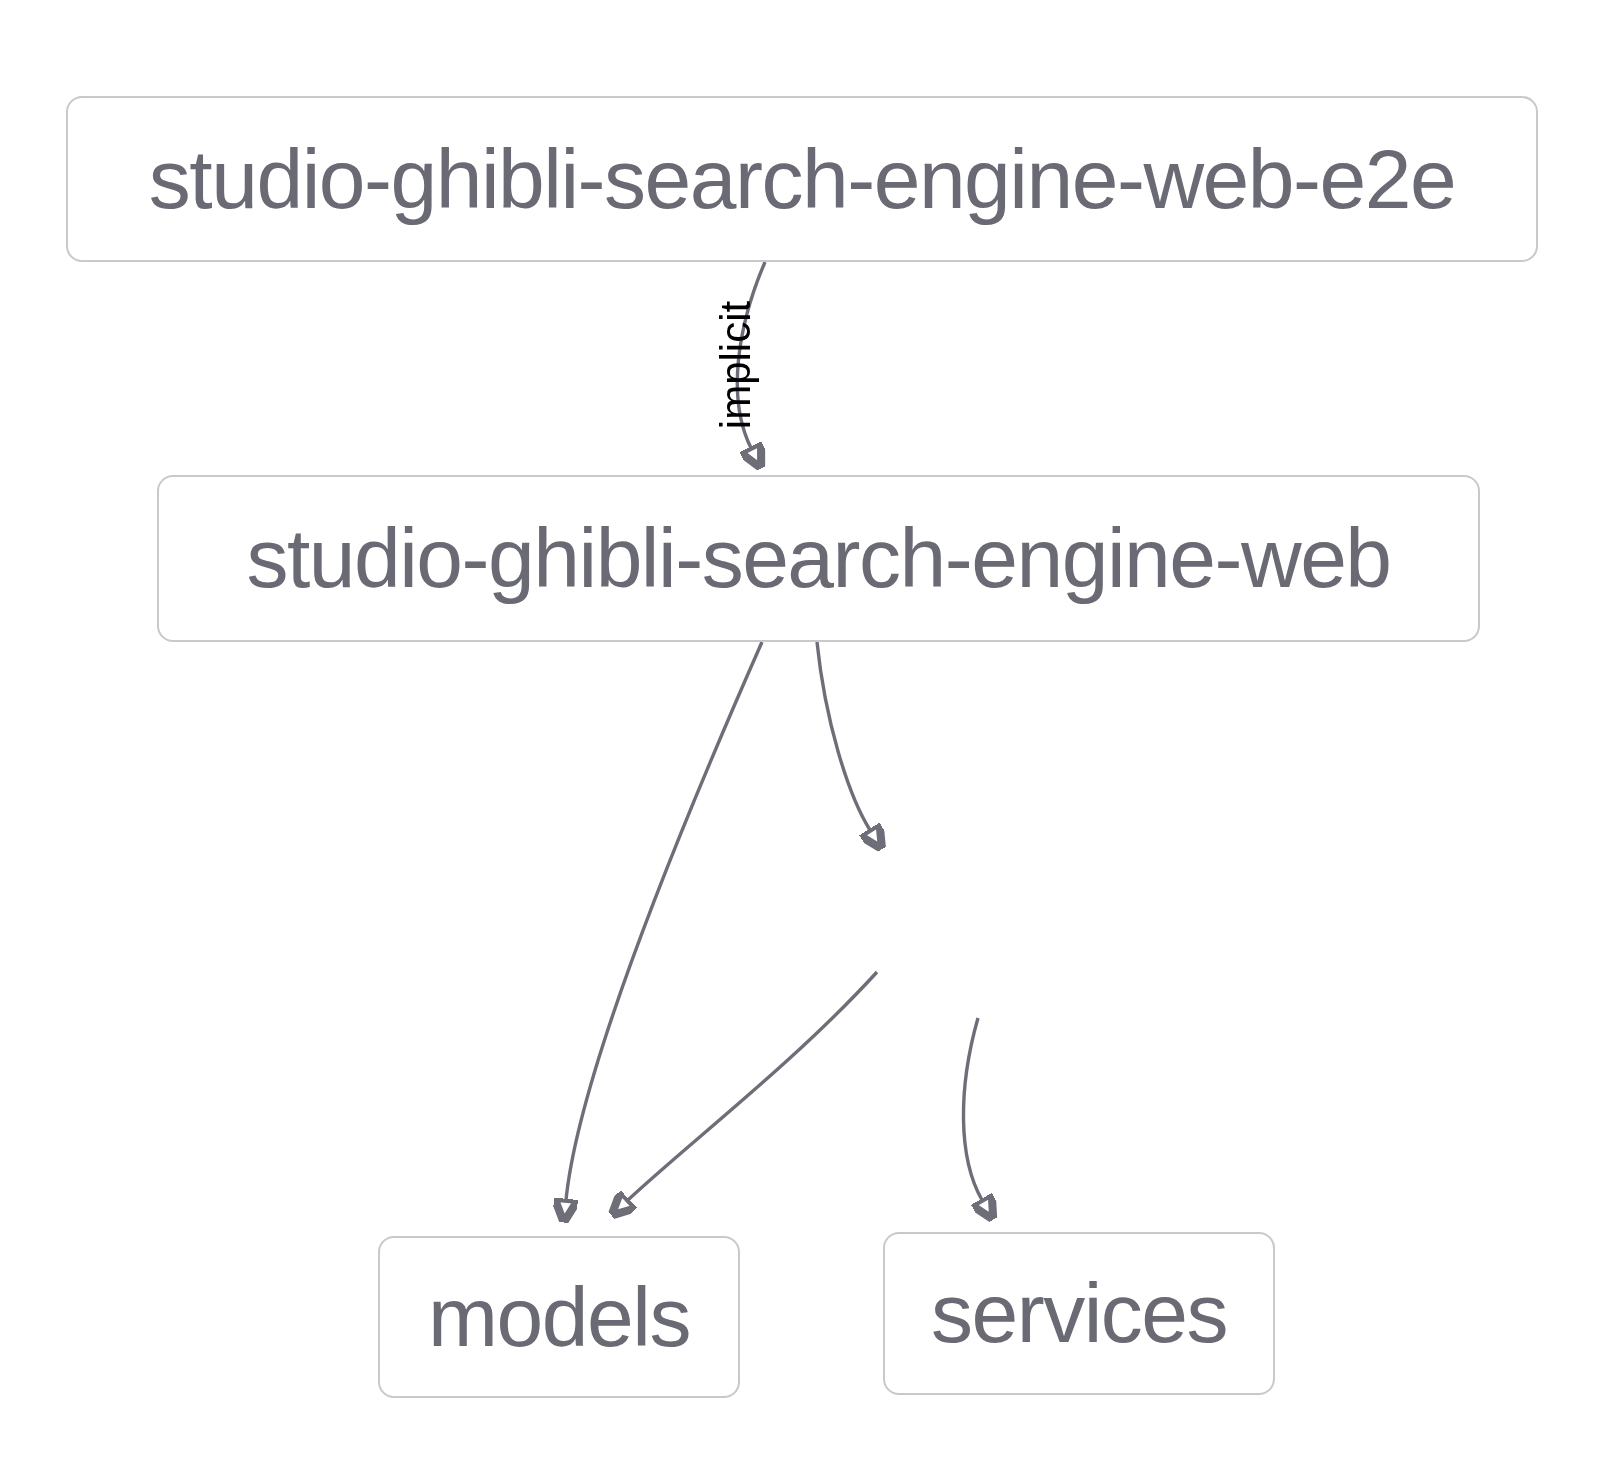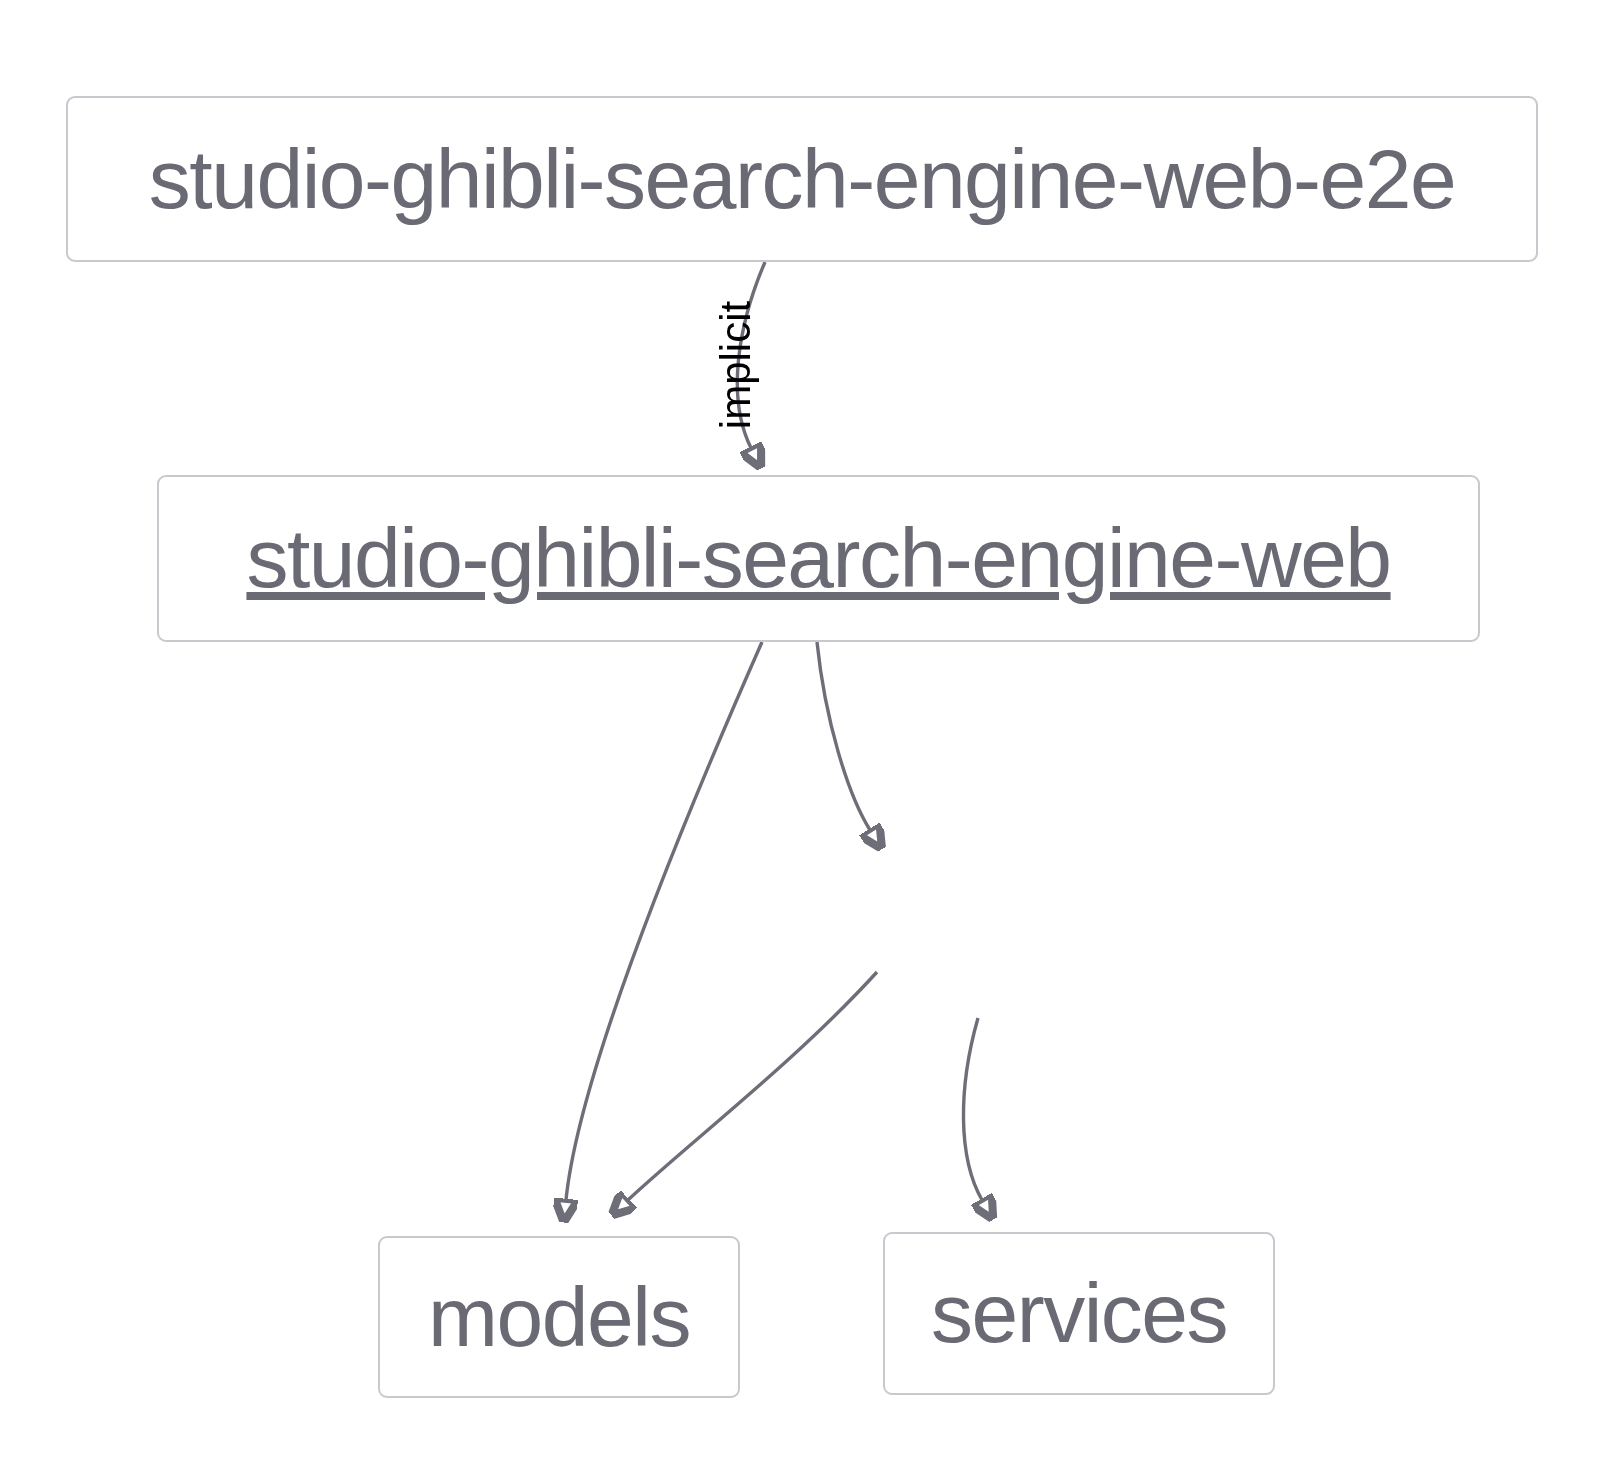--- a/index.html
+++ b/index.html
@@ -16,30 +16,30 @@
     font-family:"Liberation Sans","DejaVu Sans",sans-serif;
   }
   .canvas{position:relative;width:1606px;height:1458px;background:var(--background);}
   .edges{position:absolute;left:0;top:0;width:1606px;height:1458px;}
   .edges path{stroke:var(--edge-color);stroke-width:3.4;fill:none;}
   .node{
     position:absolute;
     box-sizing:border-box;
     background:var(--node-fill);
     border:2.5px solid var(--node-border);
-    border-radius:9px;
+    border-radius:16px;
     display:flex;align-items:center;justify-content:center;
     color:var(--node-text);
     font-size:84px;
     letter-spacing:-1.5px;
     white-space:nowrap;
     cursor:pointer;
   }
   .node-e2e      {left:66px;  top:96px;   width:1472px; height:166px;}
-  .node-web      {left:157px; top:475px;  width:1323px; height:167px;text-decoration:underline;}
+  .node-web      {left:157px; top:475px;  width:1323px; height:167px;}
   .node-store    {left:877px; top:853px;  width:270px;  height:165px;}
   .node-models   {left:378px; top:1236px; width:362px;  height:162px;}
   .node-services {left:883px; top:1232px; width:392px;  height:163px;}
   .edge-label{
     position:absolute;
     left:736px; top:365px;
     transform:translate(-50%,-50%) rotate(-90deg);
     transform-origin:center center;
     font-size:42px;
     color:var(--edge-label-color);

